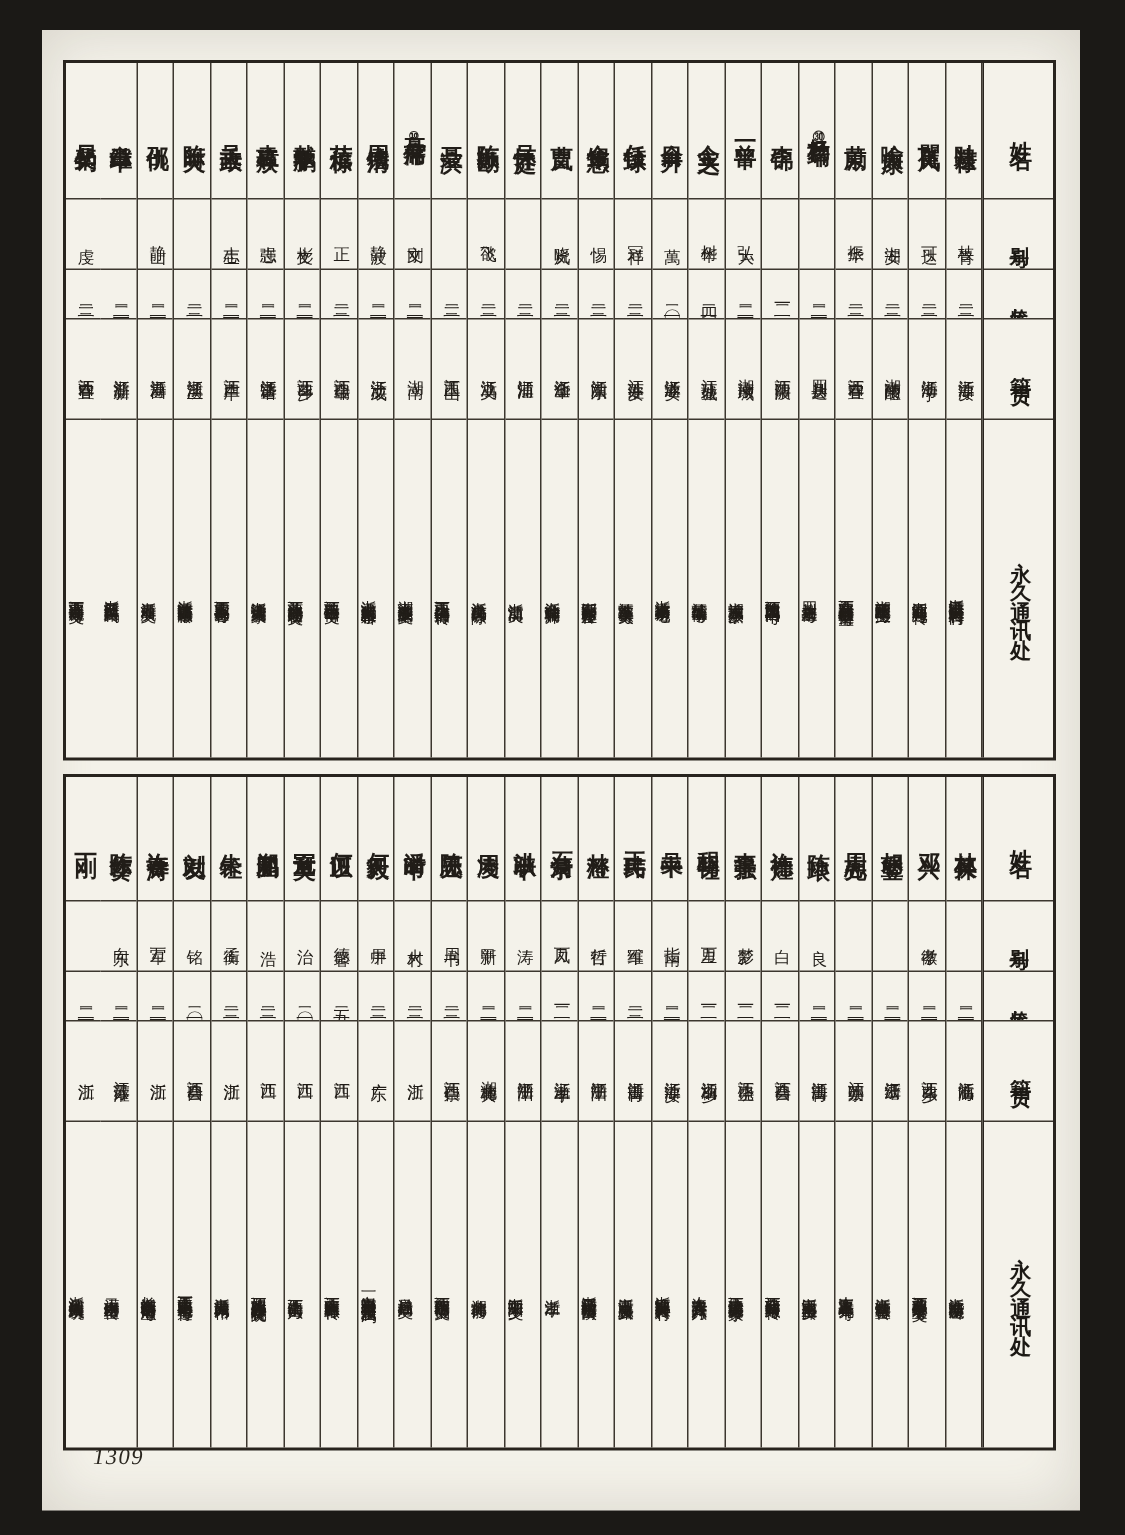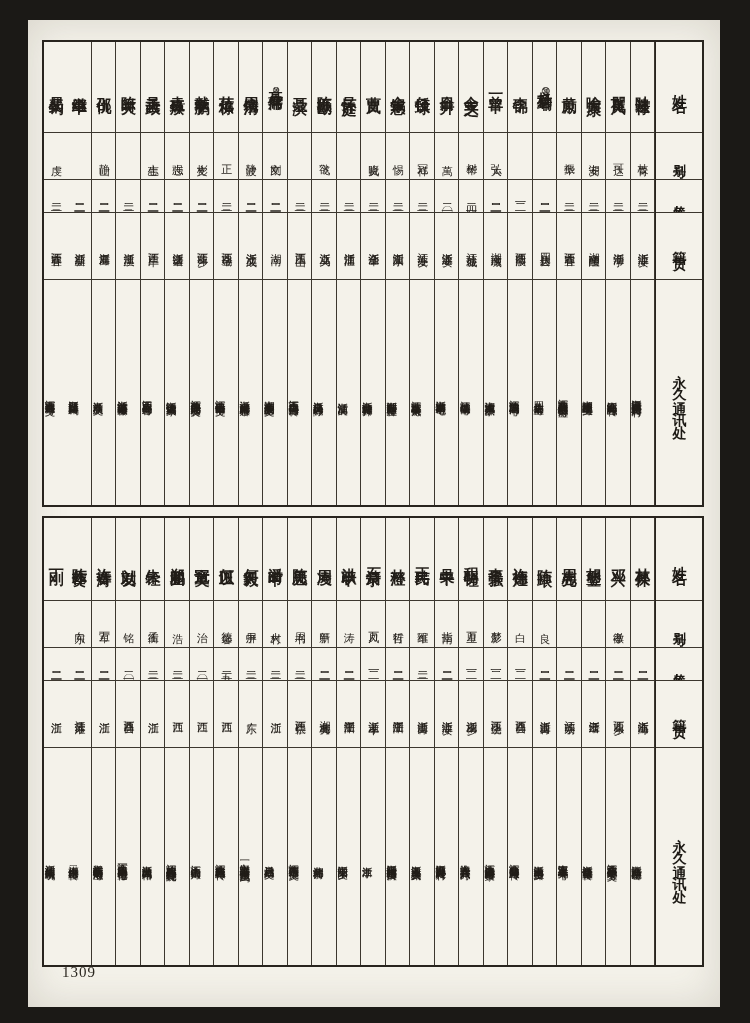--- a/index.html
+++ b/index.html
@@ -54,21 +54,21 @@
   .native-text{font-size:11px;letter-spacing:1px;line-height:1.08;}
   .addr-text{font-size:10.5px;letter-spacing:.5px;line-height:1.1;}
 
   
   .hcell{font-weight:700;color:#1c1914;}
   .hcell .vtext{font-size:15px;letter-spacing:5px;}
   .hcell-contact .vtext{font-size:14px;letter-spacing:13px;}
 
   .page-number{
     position:absolute;left:34px;bottom:26px;
-    font-size:15px;color:#2a261f;letter-spacing:1px;
+    font-size:15px;color:#2a261f;letter-spacing:1px;font-style:italic;
   }
 </style>
 </head>
 <body>
 
 <div class="page">
 
   <div class="reg-table table-top" id="table-0">
     <div class="col header-col">
       <div class="cell hcell cell-name">

